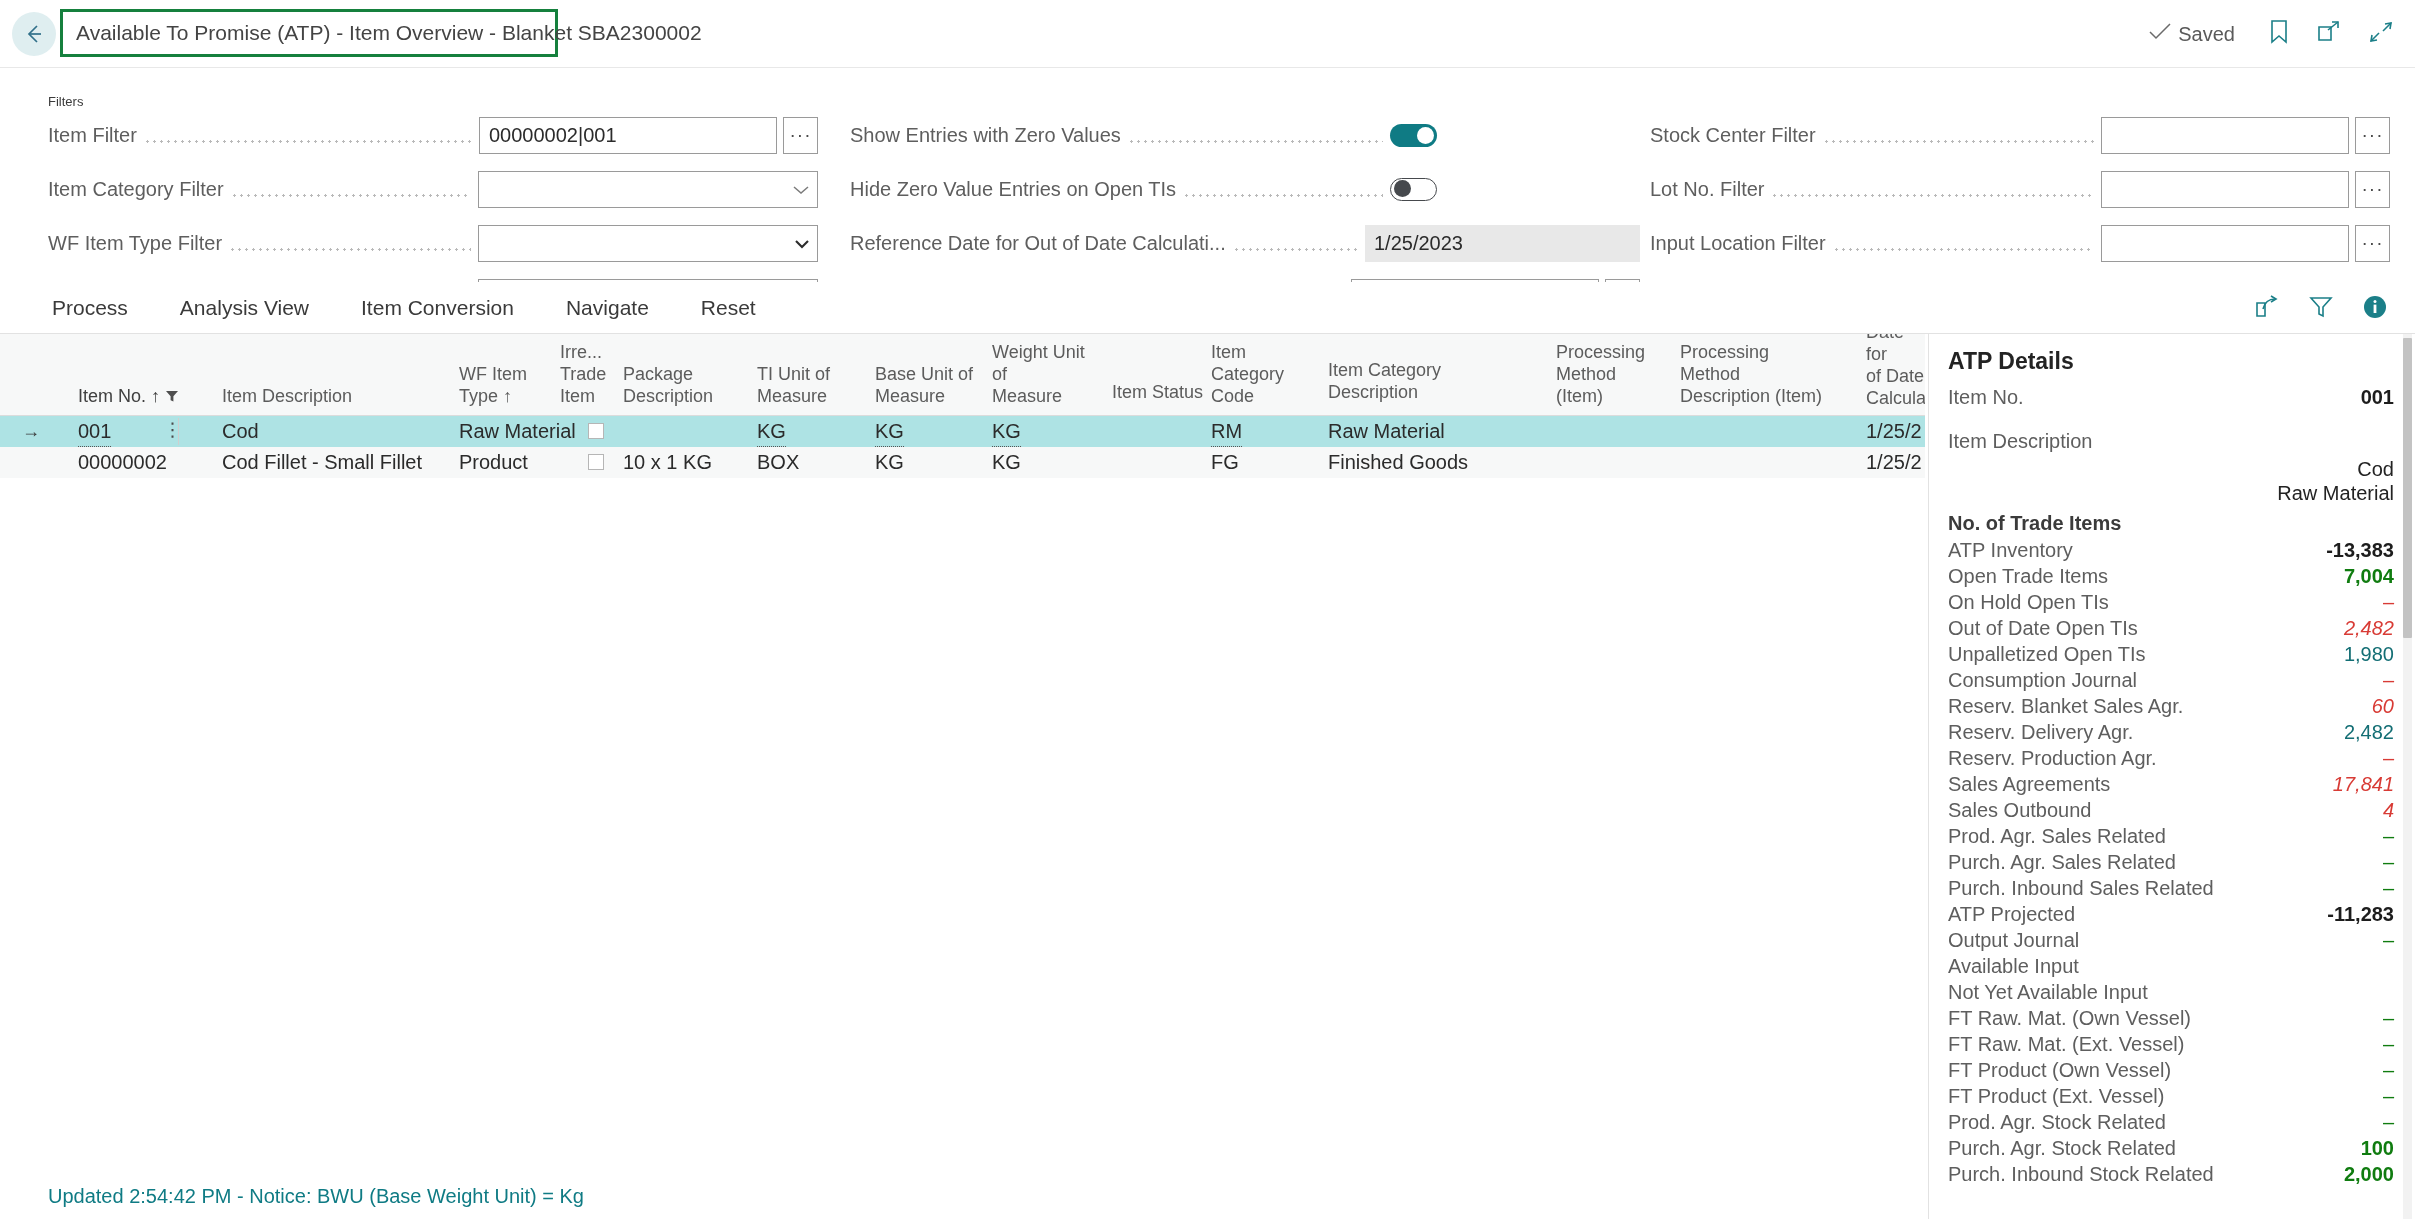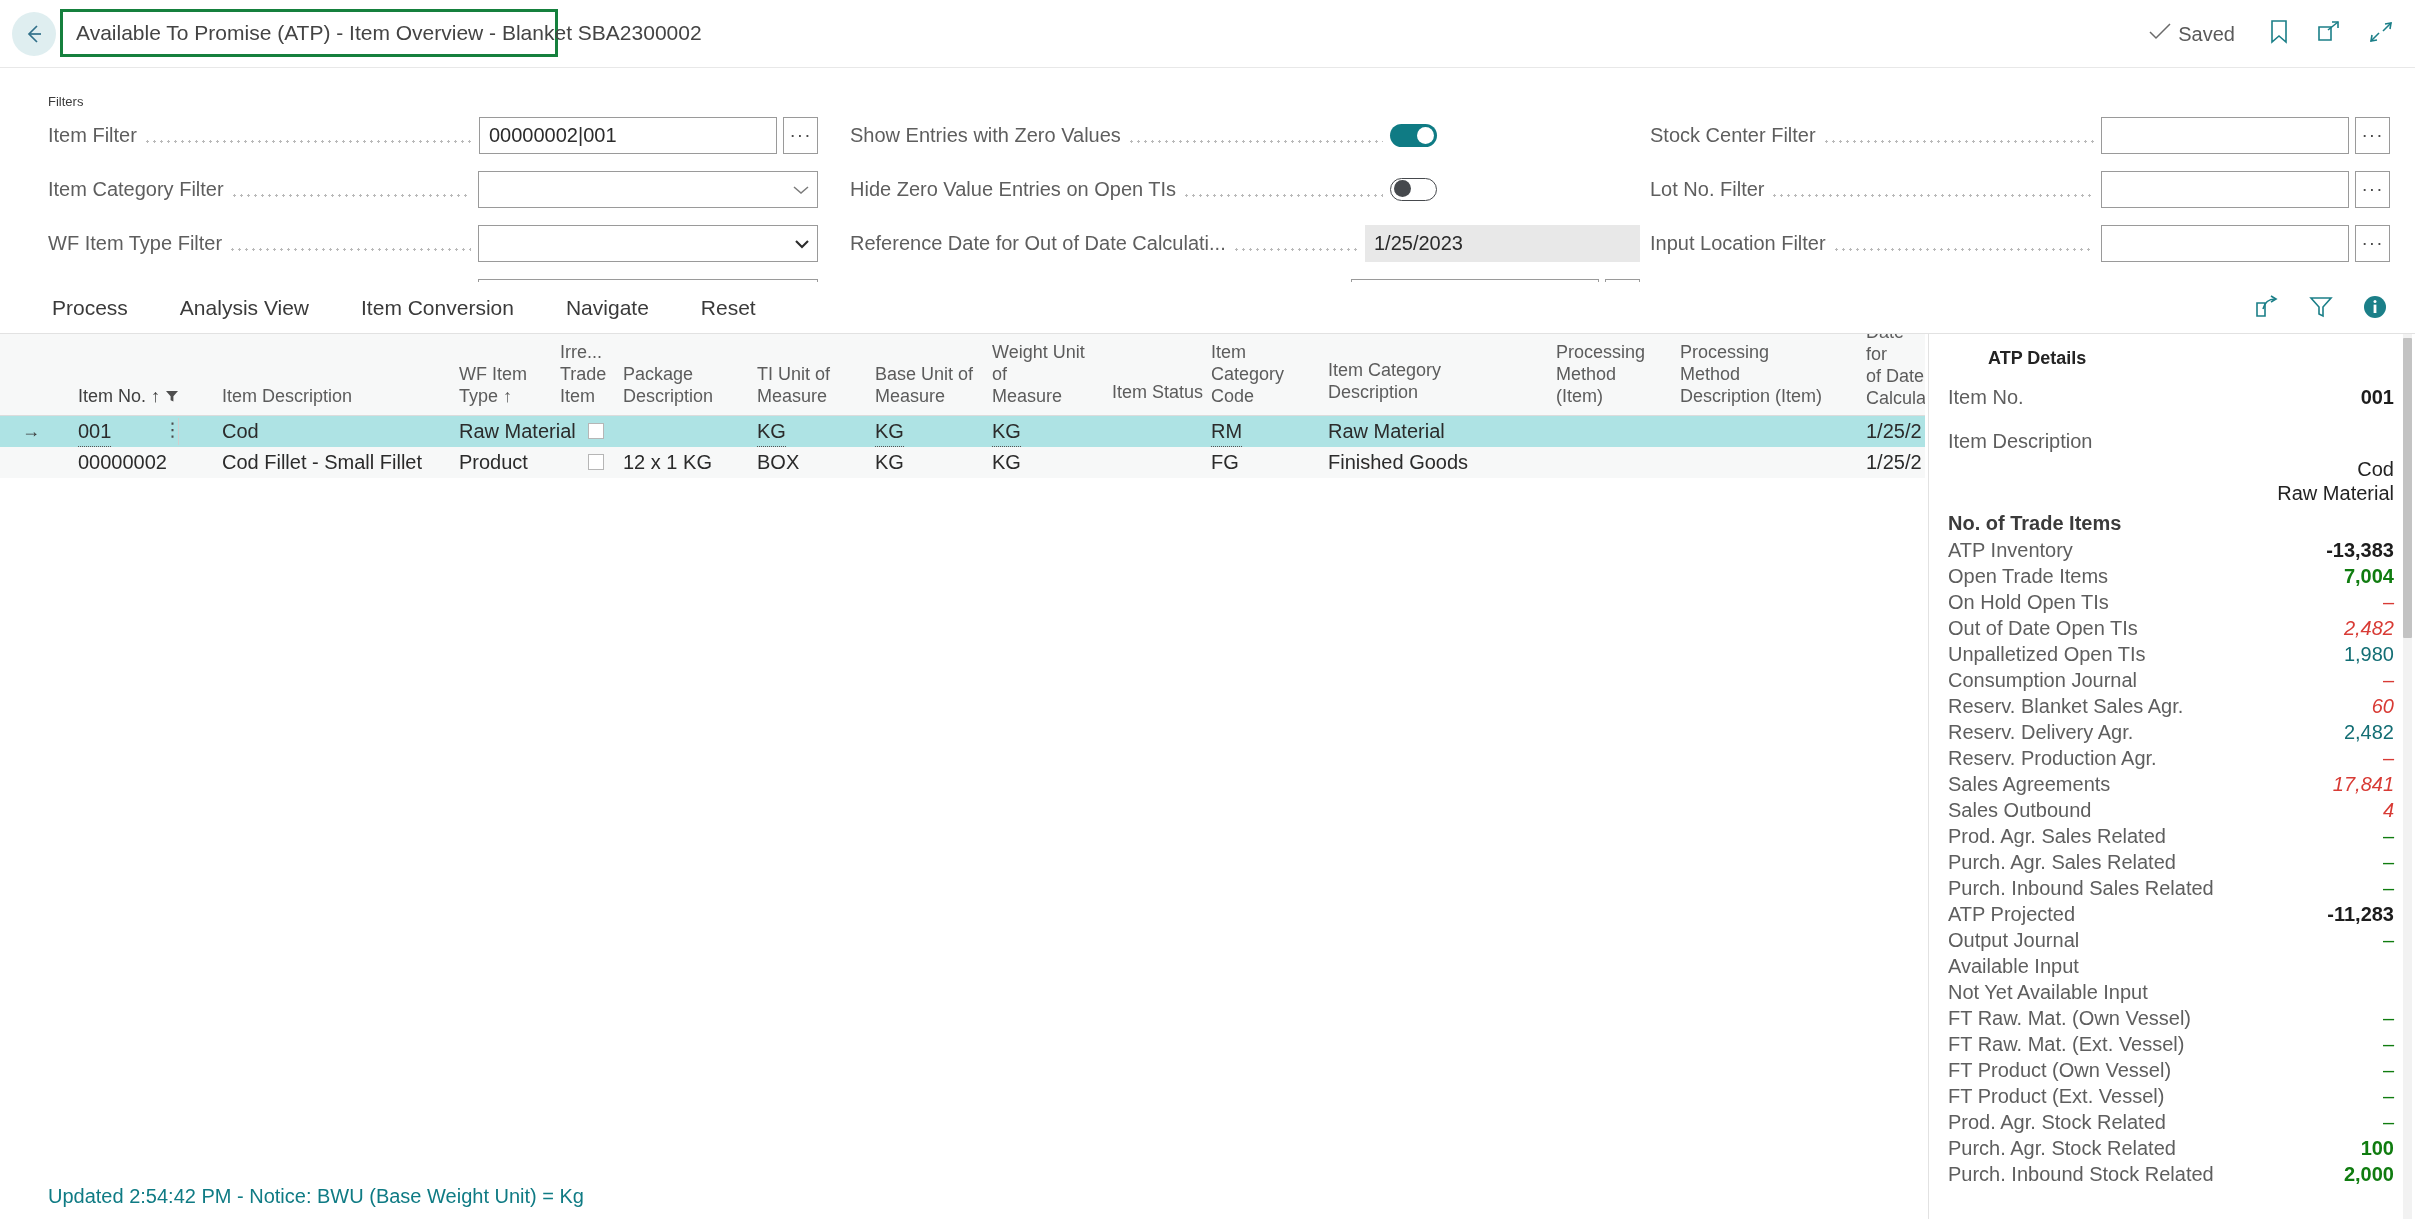--- a/index.html
+++ b/index.html
@@ -132,21 +132,21 @@
     border: 1.3px solid #b6b6b6; background: #fff;
   }
   .underline-dotted { border-bottom: 1.5px dotted #555; padding-bottom: 1px; }
 
   
   #details {
     position: absolute; left: 1928px; top: 334px; width: 487px; height: 885px;
     background: #ffffff; border-left: 1px solid #e2e2e2; overflow: hidden;
   }
   #details-title {
-    position: absolute; left: 19px; top: 14px; font-size: 18px; color: #232323; font-weight: bold; margin-left: 40px;
+    position: absolute; left: 19px; top: 14px; font-size: 23px; color: #232323; font-weight: bold;
   }
   #details-body { position: absolute; left: 0; top: 52px; width: 487px; }
   .dblock { padding: 0 22px 0 19px; }
   .dfield-lbl { font-size: 20px; color: #5e5e5e; }
   .dfield-val { font-size: 20px; color: #232323; text-align: right; }
   .drow {
     display: flex; justify-content: space-between; align-items: baseline;
     height: 26px; padding: 0 22px 0 19px;
   }
   .drow .k { font-size: 20px; color: #5e5e5e; white-space: nowrap; }
@@ -416,21 +416,21 @@
       <span class="gcell" style="left:1556px"></span>
       <span class="gcell" style="left:1680px"></span>
       <span class="gcell" style="left:1866px">1/25/2</span>
     </div>
 
     <div class="grow alt">
       <span class="gcell" style="left:78px">00000002</span>
       <span class="gcell" style="left:222px">Cod Fillet - Small Fillet</span>
       <span class="gcell" style="left:459px">Product</span>
       <span class="chk" style="left:588px"></span>
-      <span class="gcell" style="left:623px">12 x 1 KG</span>
+      <span class="gcell" style="left:623px">10 x 1 KG</span>
       <span class="gcell" style="left:757px">BOX</span>
       <span class="gcell" style="left:875px">KG</span>
       <span class="gcell" style="left:992px">KG</span>
       <span class="gcell" style="left:1112px"></span>
       <span class="gcell" style="left:1211px">FG</span>
       <span class="gcell" style="left:1328px">Finished Goods</span>
       <span class="gcell" style="left:1556px"></span>
       <span class="gcell" style="left:1680px"></span>
       <span class="gcell" style="left:1866px">1/25/2</span>
     </div>

